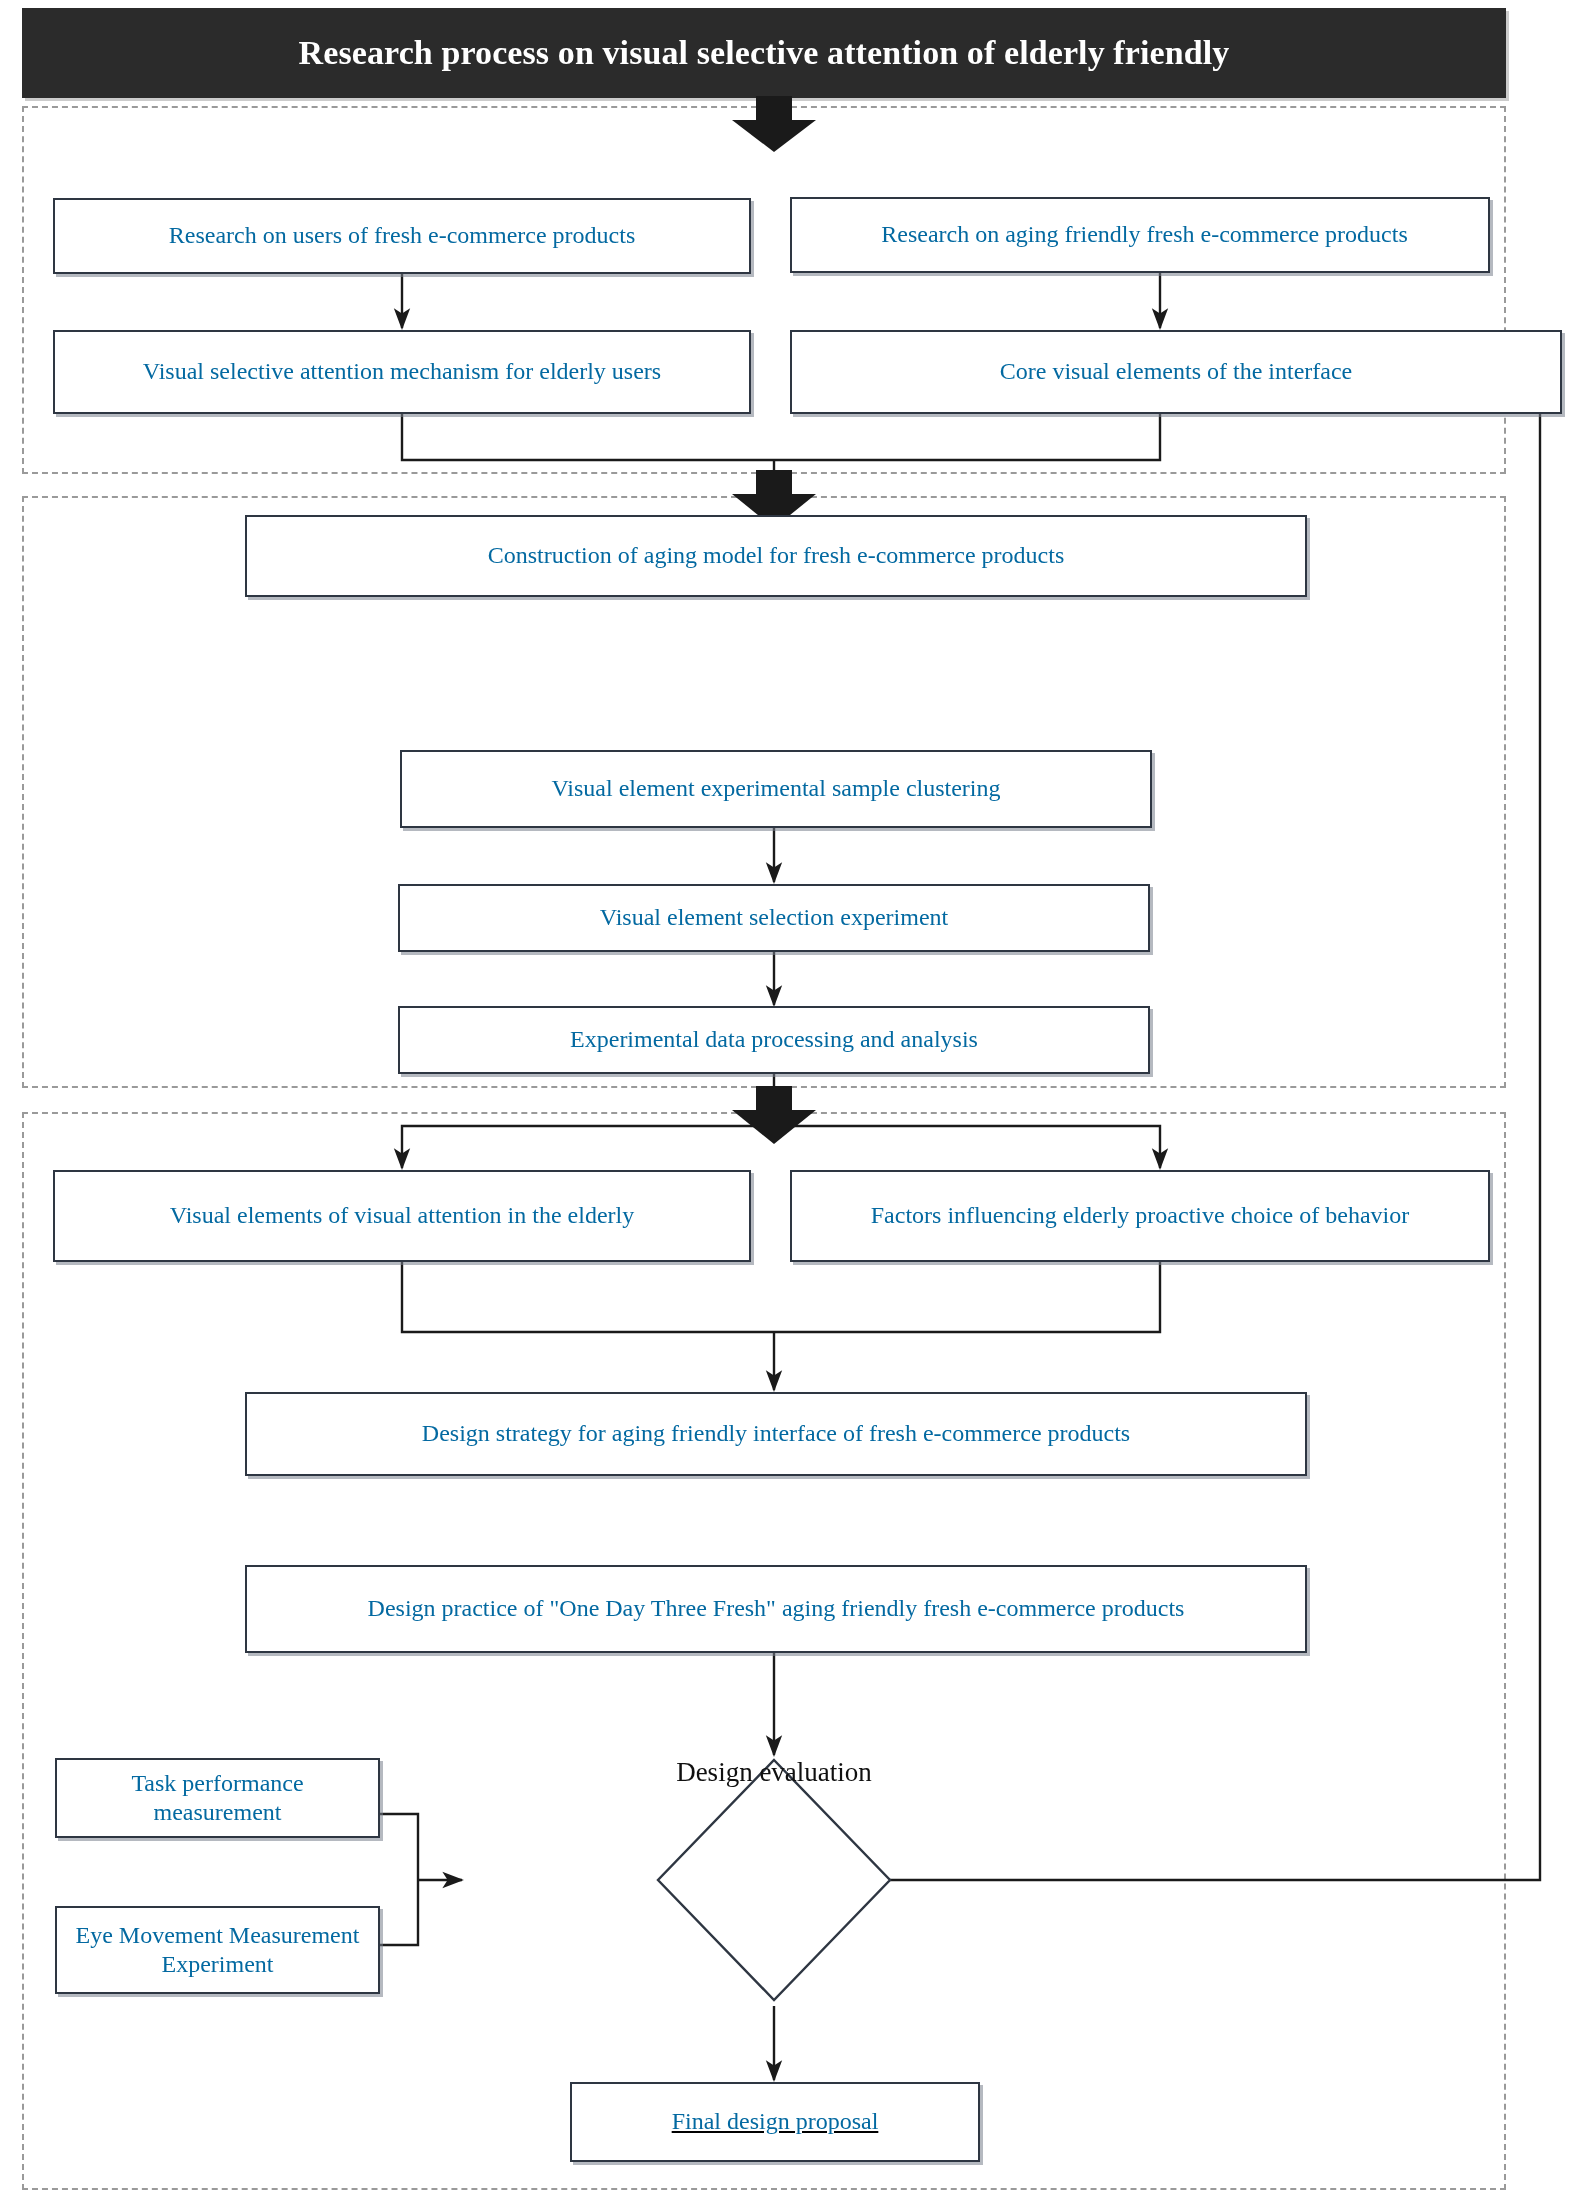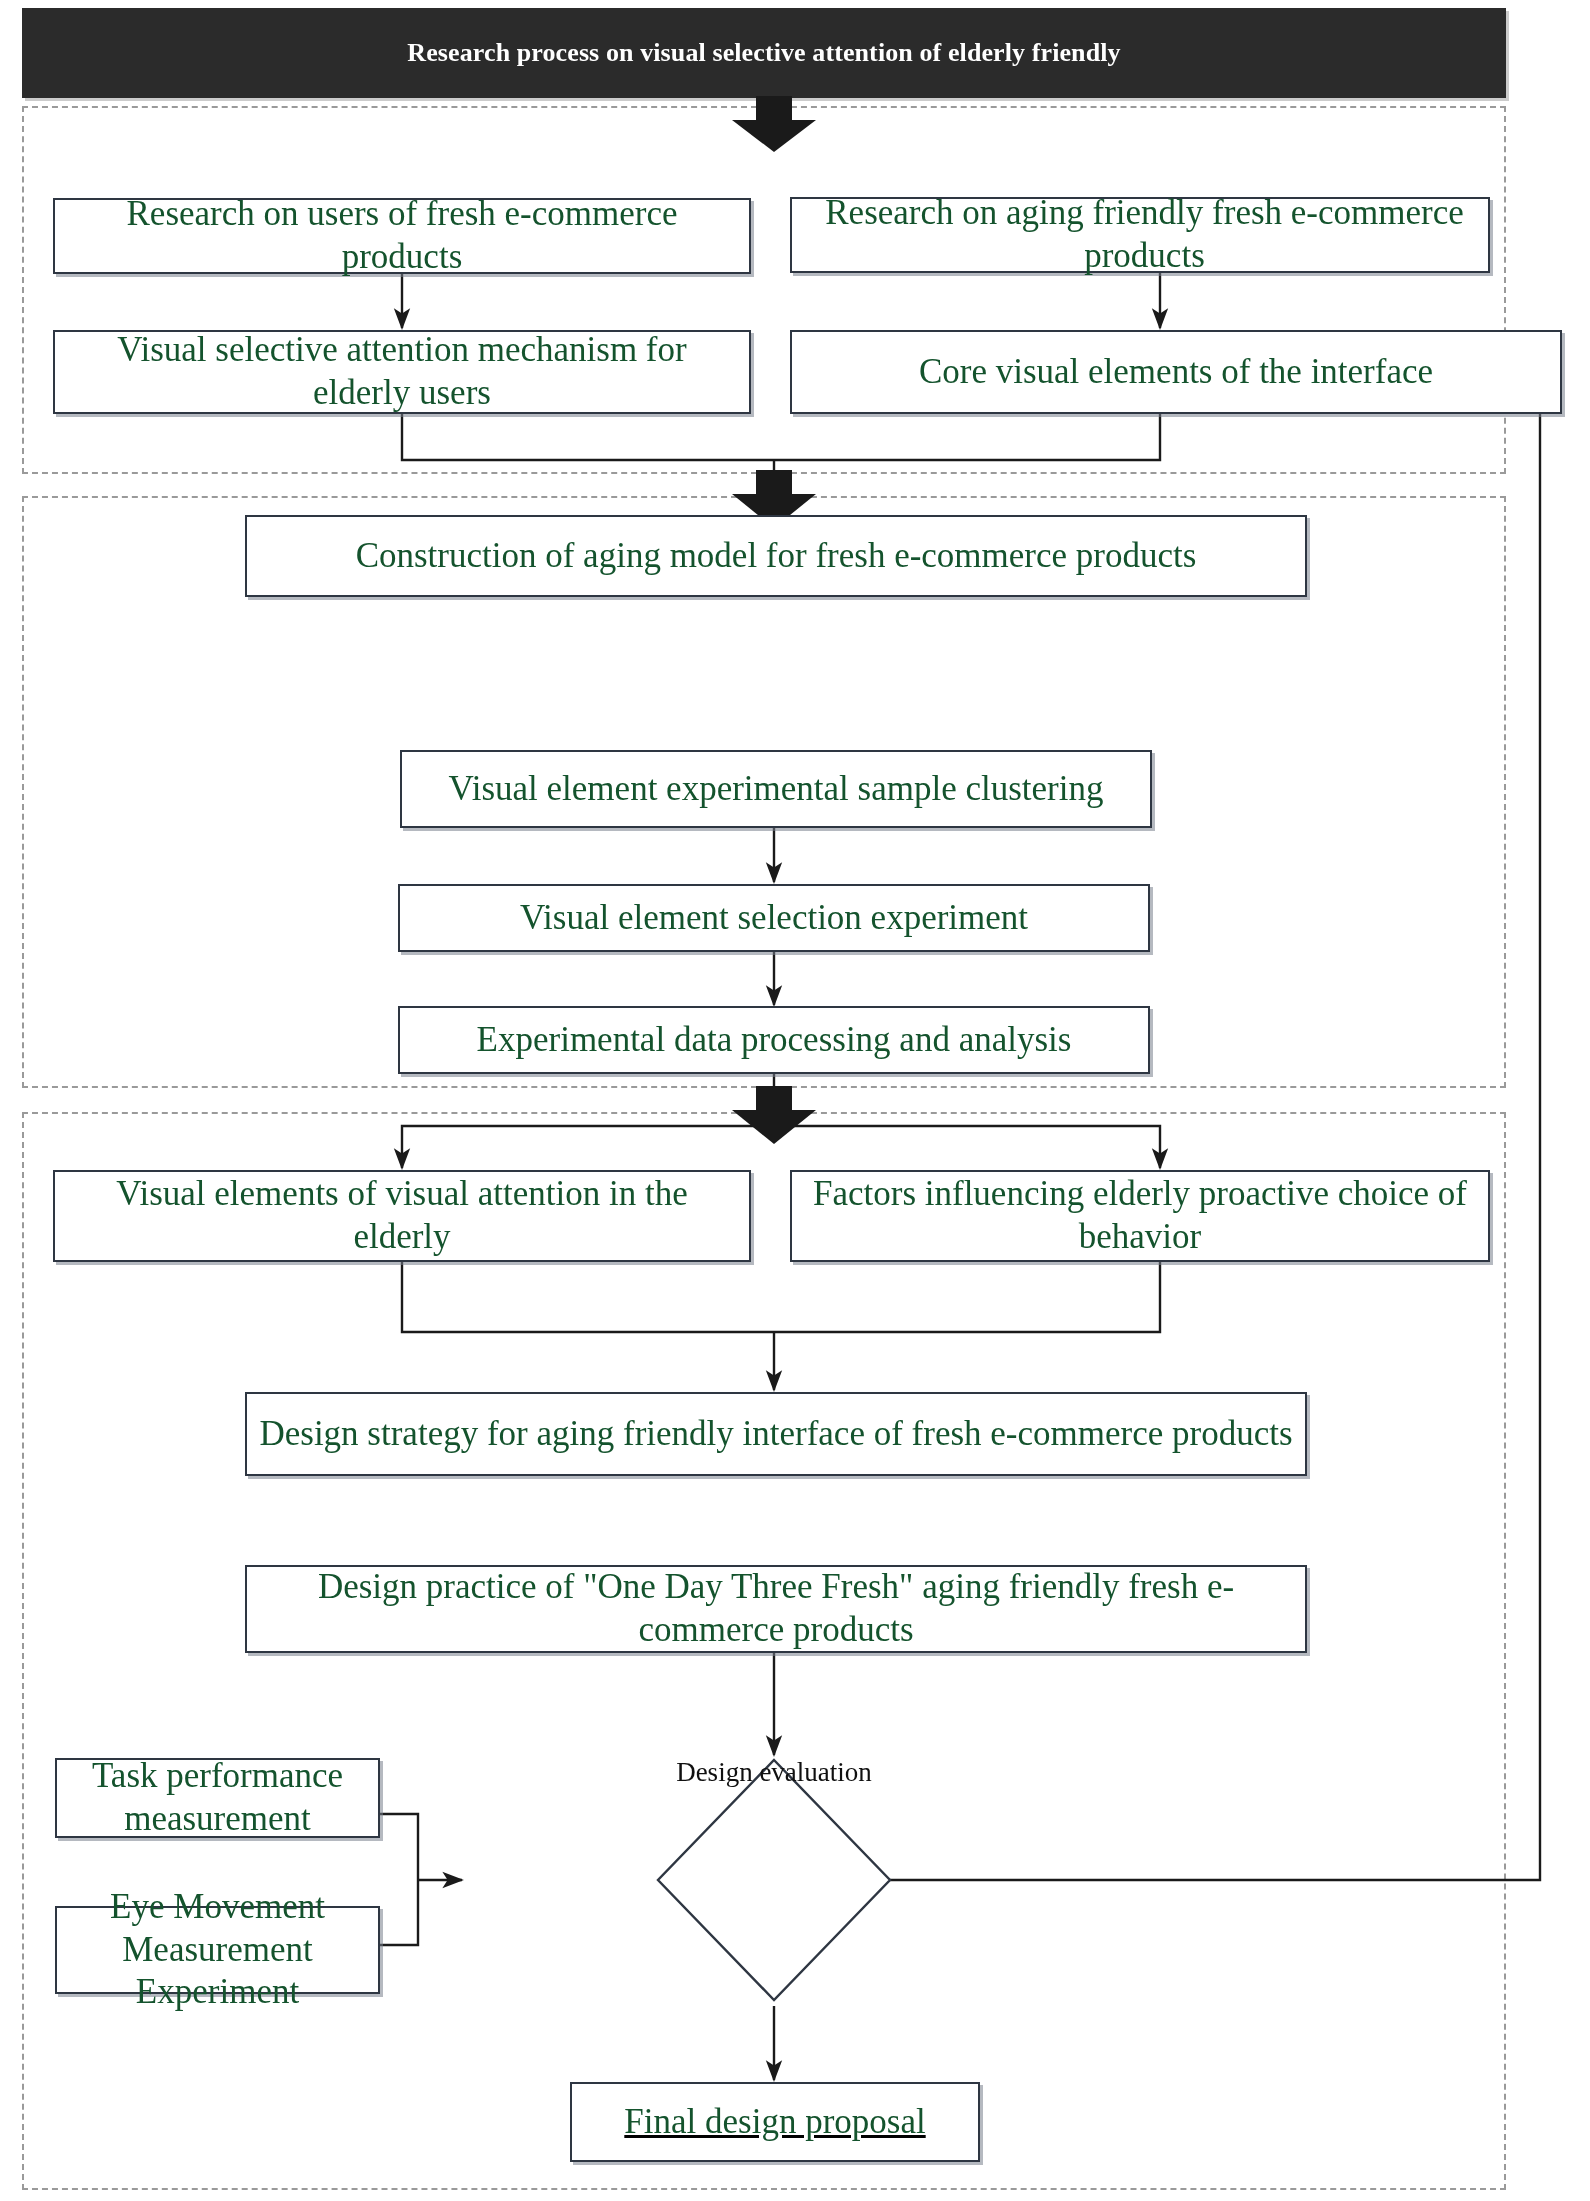--- a/index.html
+++ b/index.html
@@ -33,21 +33,21 @@
     background: #2b2b2b;
     display: flex;
     align-items: center;
     justify-content: center;
     box-sizing: border-box;
     box-shadow: 3px 3px 0 rgba(0,0,0,0.20);
   }
   .title-text {
     color: #ffffff;
     font-weight: bold;
-    font-size: 26px;
+    font-size: 34px;
     line-height: 1.18;
     text-align: center;
     letter-spacing: 0.1px;
     padding: 0 20px;
   }
   .phase {
     position: absolute;
     border: 2px dashed #9a9a9a;
     box-sizing: border-box;
     background: transparent;
@@ -58,23 +58,23 @@
     background: #ffffff;
     border: 2px solid #2e3642;
     display: flex;
     align-items: center;
     justify-content: center;
     text-align: center;
     box-shadow: 3px 3px 0 rgba(120,128,140,0.55);
   }
   .node span {
     display: block;
-    font-size: 35px;
+    font-size: 24px;
     line-height: 1.22;
-    color: #14532d;
+    color: #0369a1;
     padding: 2px 12px;
   }
   .diamond-wrap {
     position: absolute;
     display: flex;
     align-items: flex-start;
     justify-content: center;
   }
   .diamond-label {
     position: relative;

